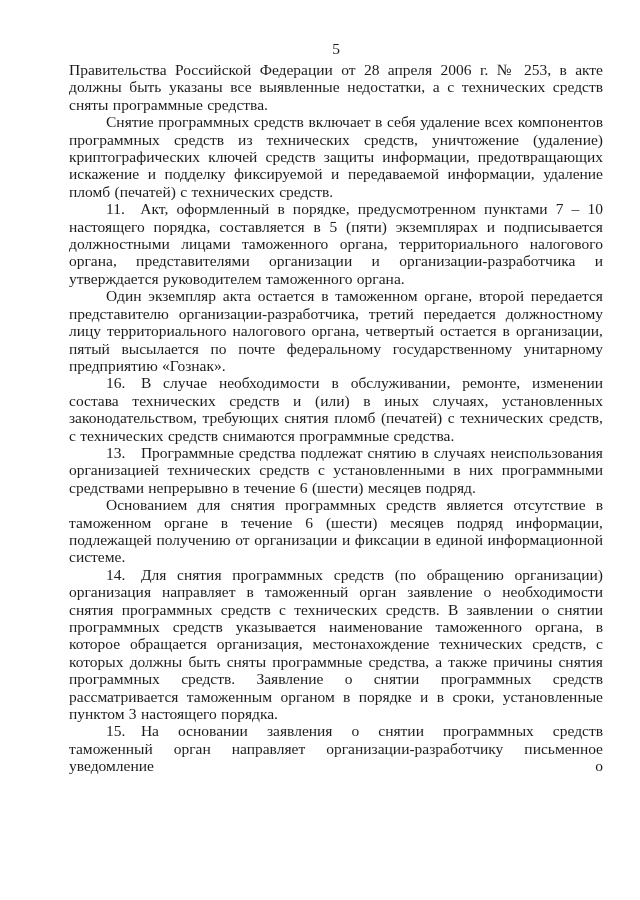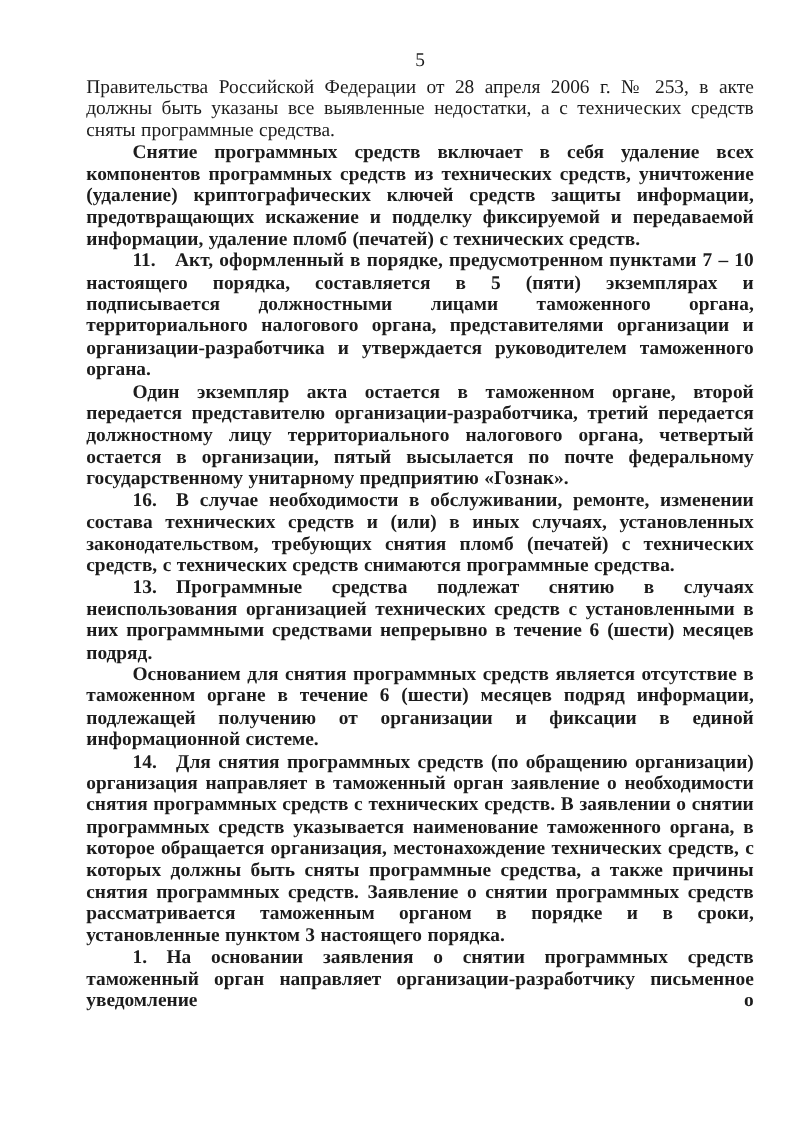--- a/index.html
+++ b/index.html
@@ -33,36 +33,35 @@
   }
   .para {
     margin: 0;
     font-size: 15.5px;
     line-height: 17.4px;
     text-align: justify;
     word-spacing: 0.5px;
   }
   .para.ind {
     text-indent: 37px;
-    font-weight: bold;
   }
   
   .para:last-child {
     text-align-last: justify;
   }
 </style>
 </head>
 <body>
 
 <div class="page">
   <div class="page-number">5</div>
   <div class="doc-body" id="doc-body">
       <p class="para">Правительства Российской Федерации от 28 апреля 2006 г. № 253, в акте должны быть указаны все выявленные недостатки, а с технических средств сняты программные средства.</p>
       <p class="para ind">Снятие программных средств включает в себя удаление всех компонентов программных средств из технических средств, уничтожение (удаление) криптографических ключей средств защиты информации, предотвращающих искажение и подделку фиксируемой и передаваемой информации, удаление пломб (печатей) с технических средств.</p>
       <p class="para ind">11. Акт, оформленный в порядке, предусмотренном пунктами 7 – 10 настоящего порядка, составляется в 5 (пяти) экземплярах и подписывается должностными лицами таможенного органа, территориального налогового органа, представителями организации и организации-разработчика и утверждается руководителем таможенного органа.</p>
       <p class="para ind">Один экземпляр акта остается в таможенном органе, второй передается представителю организации-разработчика, третий передается должностному лицу территориального налогового органа, четвертый остается в организации, пятый высылается по почте федеральному государственному унитарному предприятию «Гознак».</p>
       <p class="para ind">16. В случае необходимости в обслуживании, ремонте, изменении состава технических средств и (или) в иных случаях, установленных законодательством, требующих снятия пломб (печатей) с технических средств, с технических средств снимаются программные средства.</p>
       <p class="para ind">13. Программные средства подлежат снятию в случаях неиспользования организацией технических средств с установленными в них программными средствами непрерывно в течение 6 (шести) месяцев подряд.</p>
       <p class="para ind">Основанием для снятия программных средств является отсутствие в таможенном органе в течение 6 (шести) месяцев подряд информации, подлежащей получению от организации и фиксации в единой информационной системе.</p>
       <p class="para ind">14. Для снятия программных средств (по обращению организации) организация направляет в таможенный орган заявление о необходимости снятия программных средств с технических средств. В заявлении о снятии программных средств указывается наименование таможенного органа, в которое обращается организация, местонахождение технических средств, с которых должны быть сняты программные средства, а также причины снятия программных средств. Заявление о снятии программных средств рассматривается таможенным органом в порядке и в сроки, установленные пунктом 3 настоящего порядка.</p>
-      <p class="para ind">1. На основании заявления о снятии программных средств таможенный орган направляет организации-разработчику письменное уведомление о</p>
+      <p class="para ind">15. На основании заявления о снятии программных средств таможенный орган направляет организации-разработчику письменное уведомление о</p>
     </div>
 </div>
 
 </body></html>

